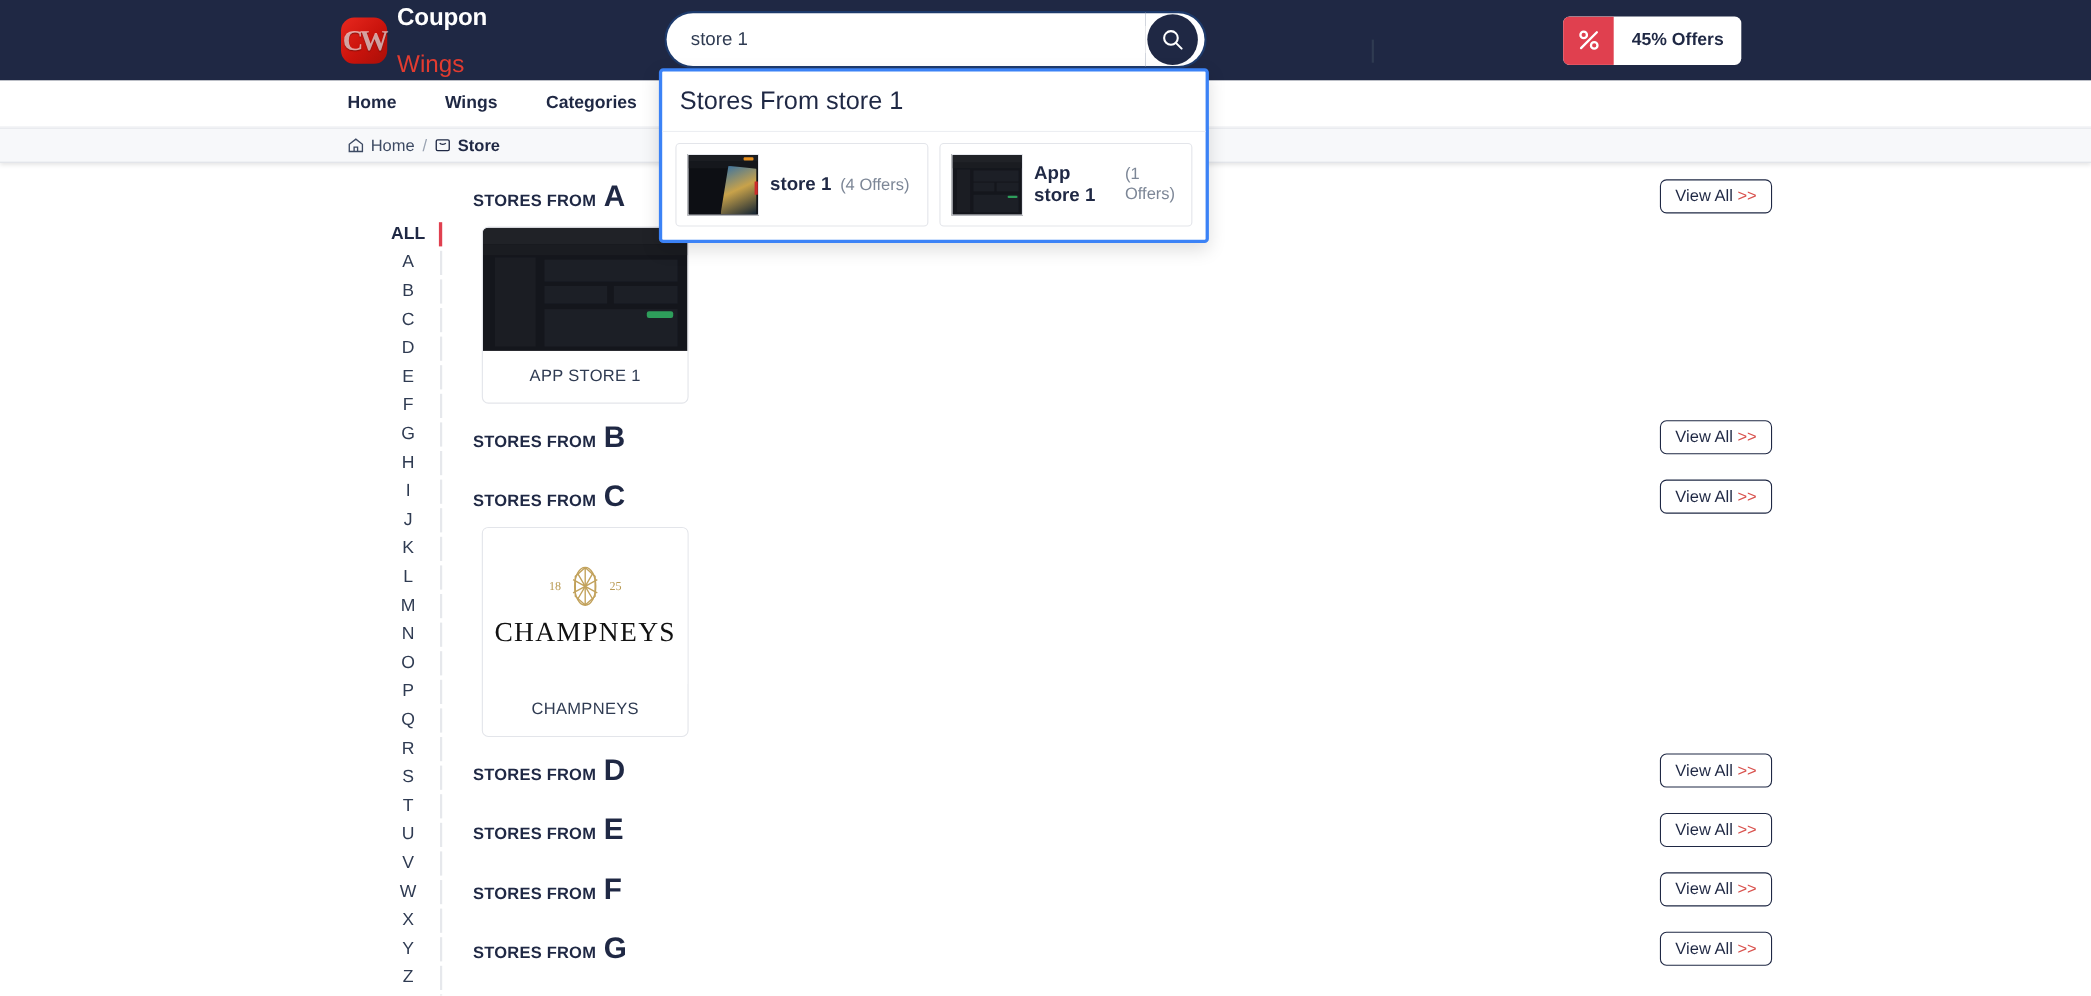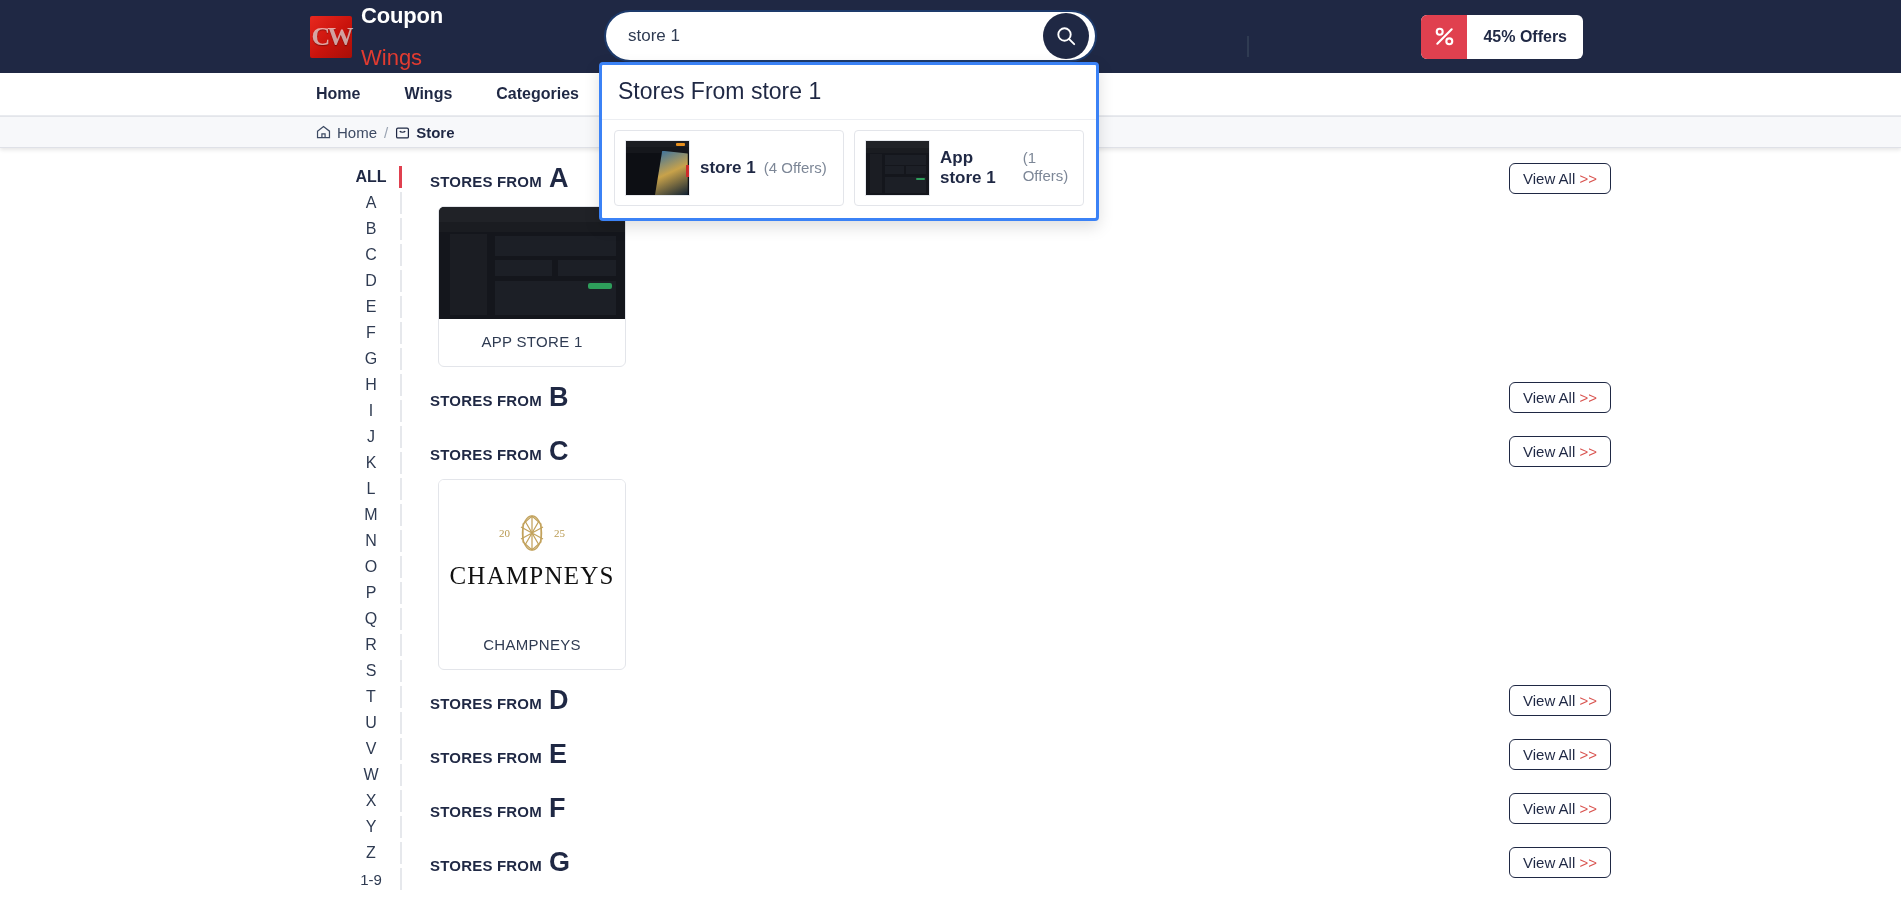--- a/index.html
+++ b/index.html
@@ -26,21 +26,21 @@
   }
   .brand {
     display: flex;
     align-items: center;
     gap: 9px;
     margin-left: 310px;
   }
   .brand-mark {
     width: 42px; height: 42px;
     background: linear-gradient(135deg,#e8281f 0%,#c9130c 55%,#a80f08 100%);
-    border-radius: 2px;
+    border-radius: 12px;
     position: relative;
     flex: 0 0 auto;
   }
   .brand-mark span {
     position: absolute;
     inset: 0;
     display: flex;
     align-items: center;
     justify-content: center;
     font-family: "Liberation Serif", serif;
@@ -176,21 +176,21 @@
   }
   .crumbs {
     margin-left: 316px;
     display: flex;
     align-items: center;
     gap: 7px;
     font-size: 15px;
   }
   .crumbs .c-home { color: #3d4a63; display:flex; align-items:center; gap:6px; cursor:pointer;}
   .crumbs .sep { color: #9aa3b2; }
-  .crumbs .c-cur { color: #1f2844; font-weight: 700; display:flex; align-items:center; gap:6px;}
+  .crumbs .c-cur { color: #1f2844; font-weight: 700; display:flex; gap:6px;}
 
   
   .content {
     display: flex;
     padding-top: 10px;
   }
   .alpha {
     width: 62px;
     margin-left: 340px;
     flex: 0 0 auto;
@@ -206,21 +206,21 @@
     color: #2f3b52;
     cursor: pointer;
   }
   .alpha-item::after {
     content: "";
     position: absolute;
     right: 0; top: 2px;
     width: 2px; height: 22px;
     background: #e6e8ec;
   }
-  .alpha-item.active { font-weight: 700; color: #1f2844; }
+  .alpha-item.active { font-weight: 700; color: #1f2844; margin-top: 36px; }
   .alpha-item.active::after { background: #e0404f; width: 3px; }
   .alpha-item.num { font-size: 15px; }
 
   .main {
     flex: 1;
     padding-left: 28px;
     padding-right: 290px;
   }
   .section-head {
     display: flex;
@@ -532,21 +532,21 @@
       </div>
       <button class="viewall">
         <span>View All</span>
         <i>&gt;&gt;</i>
       </button>
     </div>
     <div class="cards">
       <div class="store-card">
         <div class="store-thumb champ-thumb">
           <div style="display:flex;align-items:center;gap:5px;margin-bottom:9px;">
-            <span style="font-family:'Liberation Serif',serif;font-size:11px;color:#b99a52;">20</span>
+            <span style="font-family:'Liberation Serif',serif;font-size:11px;color:#b99a52;">18</span>
             <svg width="34" height="40" viewBox="0 0 34 40">
               <g stroke="#c2a25c" stroke-width="1.25" fill="none">
                 <path d="M17 3v34M17 3 8 11v18l9 8M17 3l9 8v18l-9 8"></path>
                 <path d="M17 20 6 14M17 20l11-6M17 20 6 26M17 20l11 6M17 20l-7-12M17 20l7-12M17 20l-7 12M17 20l7 12"></path>
                 <ellipse cx="17" cy="20" rx="9.6" ry="17.2"></ellipse>
               </g>
             </svg>
             <span style="font-family:'Liberation Serif',serif;font-size:11px;color:#b99a52;">25</span>
           </div>
           <div class="champ-word">CHAMPNEYS</div>

